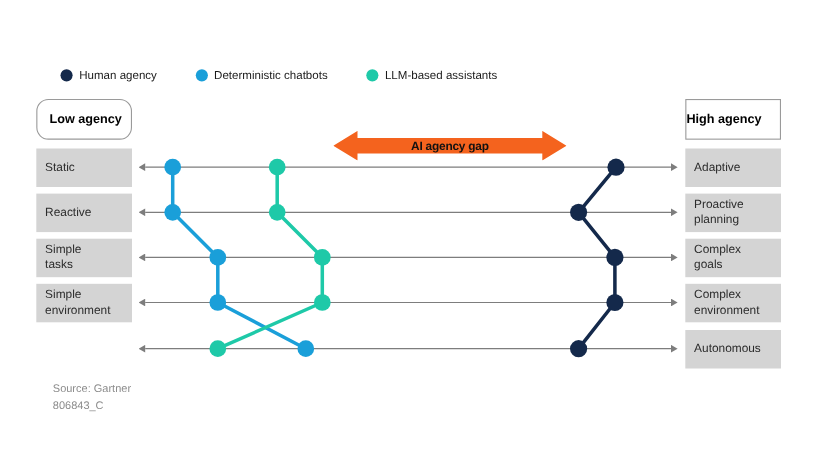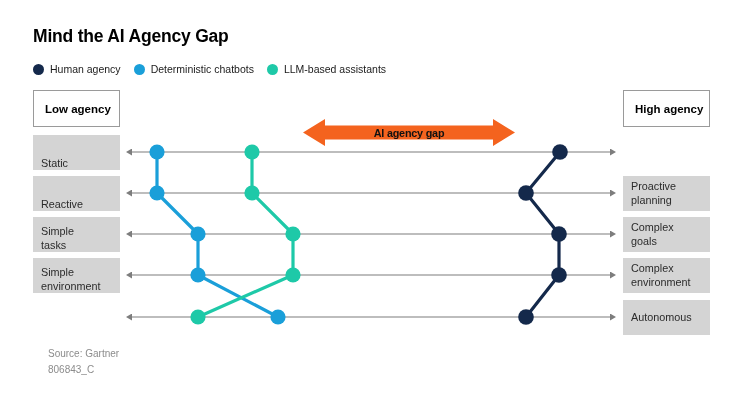--- a/index.html
+++ b/index.html
@@ -34,22 +34,22 @@
   #legend {
     position: absolute;
     left: 33px;
     top: 63px;
     display: flex;
     align-items: center;
     gap: 13px;
   }
   .legend-item {
     display: flex;
-    align-items: center;
     gap: 6px;
+    margin-left: 22px;
   }
   .legend-dot {
     width: 11px;
     height: 11px;
     border-radius: 50%;
     display: block;
   }
   .legend-label {
     font-size: 10.5px;
     color: #1a1a1a;
@@ -67,45 +67,44 @@
     display: flex;
     align-items: center;
     font-size: 11.5px;
     font-weight: bold;
     color: #000000;
   }
   #header-low {
     left: 33px;
     width: 87px;
     padding-left: 11px;
+    border-radius: 11px;
   }
   #header-high {
     left: 623px;
     width: 87px;
-    padding-left: 11px;
   }
 
   
   .row-label {
     position: absolute;
     height: 35px;
     background: #d4d4d4;
     box-sizing: border-box;
     display: flex;
     flex-direction: column;
     justify-content: center;
     font-size: 10.8px;
     color: #2b2b2b;
     line-height: 13.5px;
   }
   .row-label.left {
     left: 33px;
     width: 87px;
     padding-left: 8px;
-    justify-content: flex-end;
   }
   .row-label.right {
     left: 623px;
     width: 87px;
     padding-left: 8px;
   }
 
   
   #plot {
     position: absolute;
@@ -161,21 +160,20 @@
   }
   #brand .dot {
     font-size: 18px;
   }
 </style>
 </head>
 <body>
 
 <div id="page">
 
-  <div id="title">Mind the AI Agency Gap</div>
 
   <div id="legend">
     <div class="legend-item">
       <span class="legend-dot" style="background:#14294b"></span>
       <span class="legend-label">Human agency</span>
     </div>
     <div class="legend-item">
       <span class="legend-dot" style="background:#1a9fd9"></span>
       <span class="legend-label">Deterministic chatbots</span>
     </div>
@@ -194,20 +192,23 @@
   <div class="row-label left" style="top:176px">
       <span>Reactive</span>
     </div>
   <div class="row-label left" style="top:217px">
       <span>Simple<br>tasks</span>
     </div>
   <div class="row-label left" style="top:258px">
       <span>Simple<br>environment</span>
     </div>
 
+  <div class="row-label right" style="top:135px">
+      <span>Adaptive</span>
+    </div>
   <div class="row-label right" style="top:176px">
       <span>Proactive<br>planning</span>
     </div>
   <div class="row-label right" style="top:217px">
       <span>Complex<br>goals</span>
     </div>
   <div class="row-label right" style="top:258px">
       <span>Complex<br>environment</span>
     </div>
   <div class="row-label right" style="top:300px">

